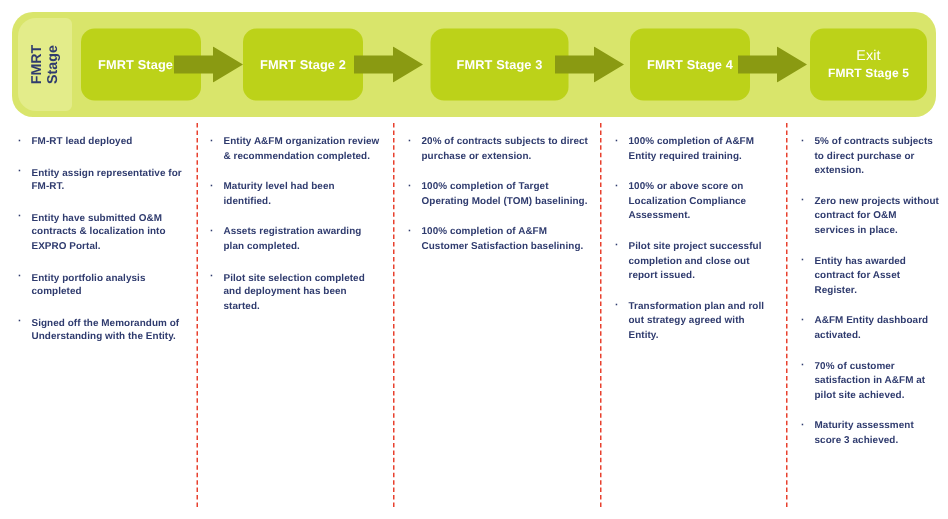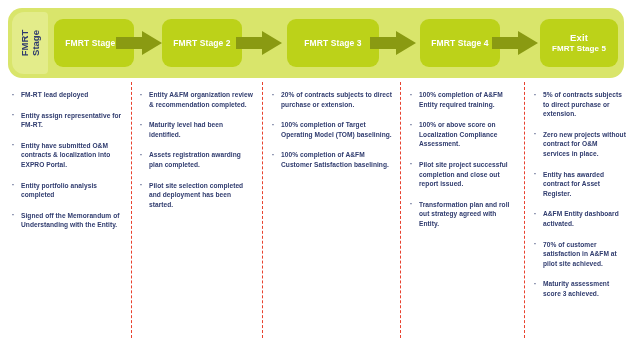--- a/index.html
+++ b/index.html
@@ -67,21 +67,21 @@
     text-align: center;
     line-height: 11px;
     letter-spacing: 0.1px;
   }
   .stage-box .sub {
     font-size: 8px;
     font-weight: bold;
   }
   .stage-box .main-big {
     font-size: 9.5px;
-    font-weight: bold;
+    font-weight: normal;
   }
 
   
   .arrow {
     position: absolute;
     top: 31px;
     width: 46px;
     height: 24px;
   }
   .arrow svg { display: block; width: 46px; height: 24px; }

